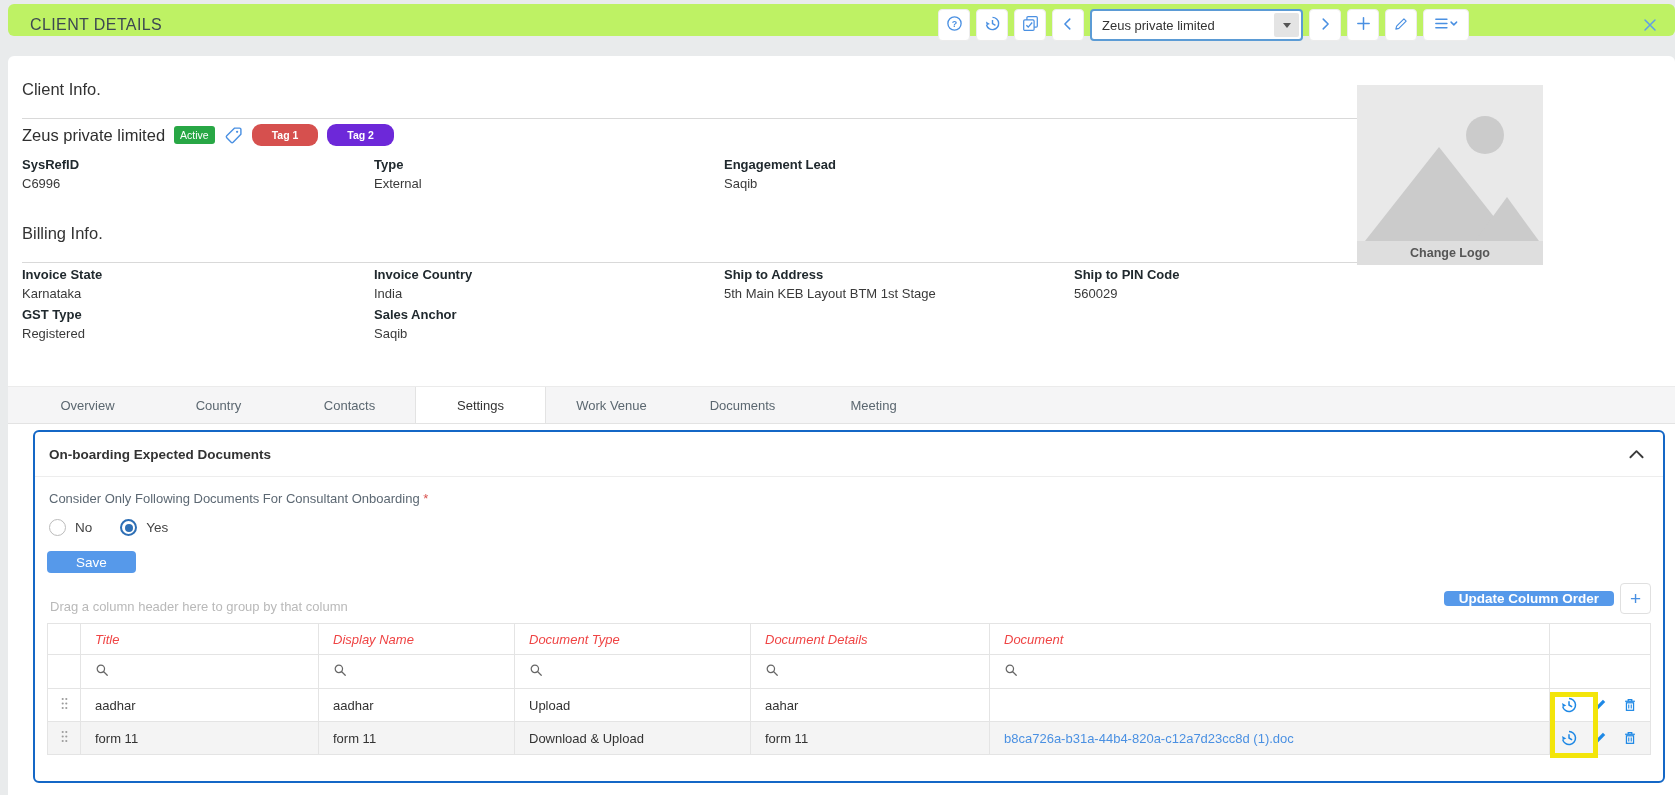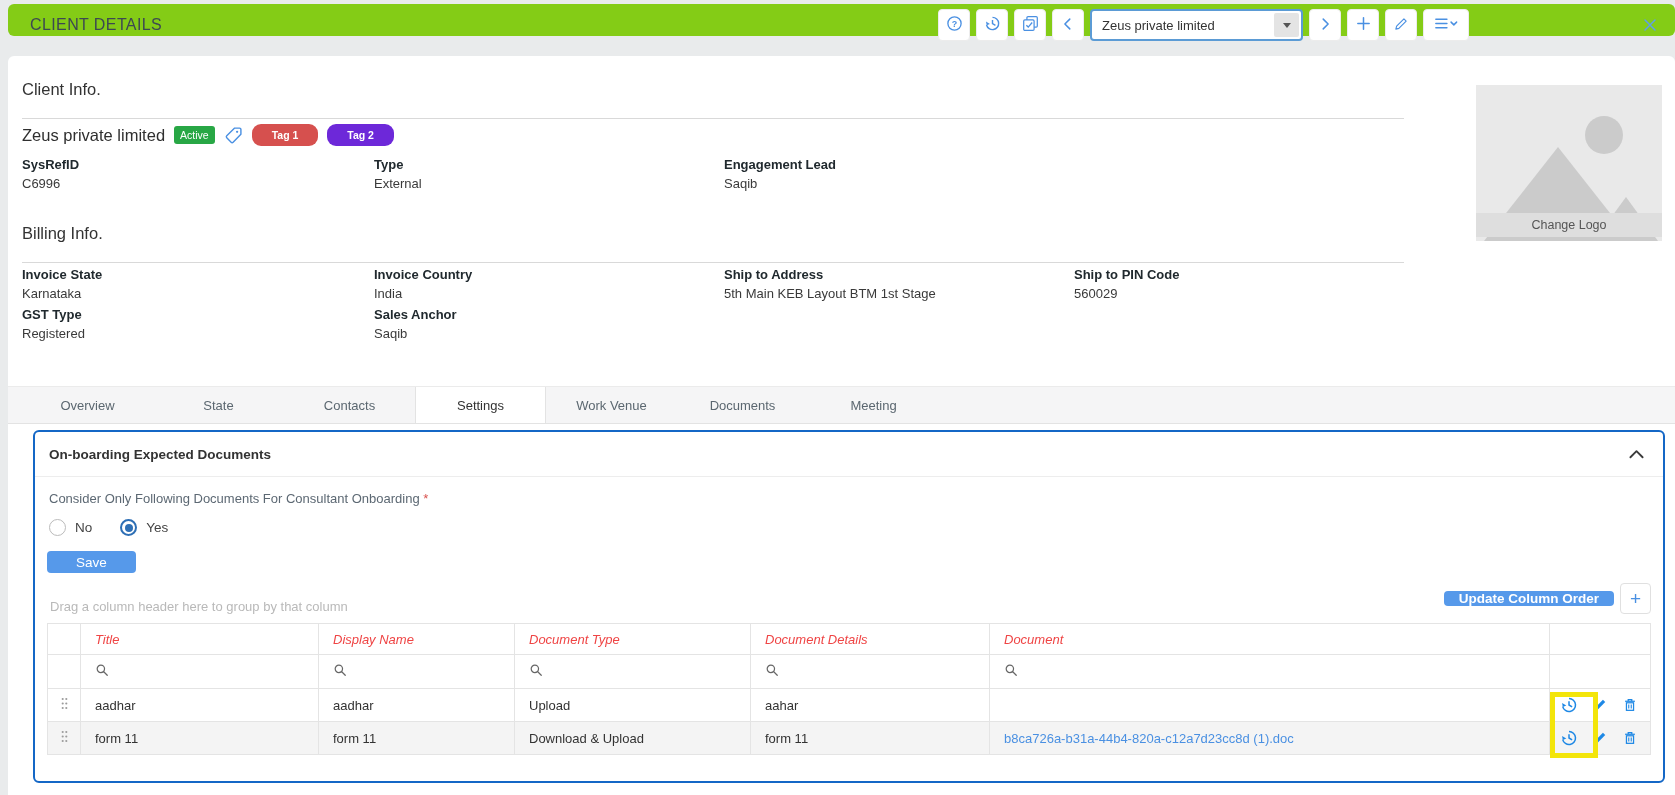--- a/index.html
+++ b/index.html
@@ -5,21 +5,21 @@
   html,body { margin:0; padding:0; }
   body {
     width:1675px; height:795px; position:relative; overflow:hidden;
     background:#e9ebec; font-family:"Liberation Sans", sans-serif;
     -webkit-font-smoothing:antialiased;
   }
   .stage { position:absolute; inset:0; }
 
   
   .topbar { position:absolute; left:8px; top:4px; right:0; height:32px;
-            background:#84cc16; border-radius:6px; }
+            background:#bef264; border-radius:6px; }
   .page-title { position:absolute; left:22px; top:12px; font-size:16px;
                 color:#3d4852; letter-spacing:.4px; }
   .tools { position:absolute; right:206px; top:5px; height:32px;
            display:flex; align-items:center; gap:6px; }
   .tbtn { width:32px; height:32px; background:#fff; border:1px solid #ececec;
           border-radius:4px; display:flex; align-items:center; justify-content:center;
           cursor:pointer; padding:0; box-sizing:border-box; }
   .tbtn.wide { width:46px; }
   .client-select { width:213px; height:32px; border:2px solid #5b9bd5; border-radius:4px;
                    background:#fff; display:flex; align-items:center; box-sizing:border-box; cursor:pointer; }
@@ -42,22 +42,22 @@
               align-items:center; gap:9px; }
   .client-name { font-size:16.5px; color:#2f2f2f; }
   .badge-active { background:#28a745; color:#fff; font-size:10.5px; padding:3px 6px;
                   border-radius:3px; }
   .badge-tag { color:#fff; font-size:10.5px; font-weight:bold; padding:5px 20px;
                border-radius:9px; }
   .fld { position:absolute; }
   .fld .lab { font-size:13px; font-weight:bold; color:#20292e; line-height:14px; }
   .fld .val { font-size:13px; color:#3a3a3a; margin-top:5px; line-height:14px; }
 
-  .logo-box { position:absolute; left:1468px; top:29px; width:186px; height:152px;
-              background:#e9e9e9; }
+  .logo-box { position:absolute; left:1349px; top:29px; width:186px; height:180px;
+              background:#e9e9e9;font-weight:bold; }
   .logo-change { position:absolute; left:0; right:0; bottom:0; height:24px; background:#dedede;
                  color:#555; font-size:12.5px; display:flex; align-items:center;
                  justify-content:center; cursor:pointer; }
 
   
   .tabbar { position:absolute; left:0; right:0; top:330px; height:36px; background:#f5f5f6;
             border-top:1px solid #ebebeb; border-bottom:1px solid #e3e3e3; display:flex;
             padding-left:14px; }
   .tab { width:131px; display:flex; align-items:center; justify-content:center;
          font-size:13px; color:#5b6770; cursor:pointer; box-sizing:border-box; }
@@ -265,21 +265,21 @@
             <circle cx="128" cy="50" r="19" fill="#cbcbcb"></circle>
             <path d="M8 156 L82 62 L156 156 Z" fill="#cbcbcb"></path>
             <path d="M118 156 L150 112 L182 156 Z" fill="#cbcbcb"></path>
           </svg>
       </span>
       <div class="logo-change">Change Logo</div>
     </div>
 
     <div class="tabbar">
       <div class="tab">Overview</div>
-      <div class="tab">State</div>
+      <div class="tab">Country</div>
       <div class="tab">Contacts</div>
       <div class="tab active">Settings</div>
       <div class="tab">Work Venue</div>
       <div class="tab">Documents</div>
       <div class="tab">Meeting</div>
     </div>
 
     <div class="panel">
       <div class="p-head">
         <span class="p-title">On-boarding Expected Documents</span>

